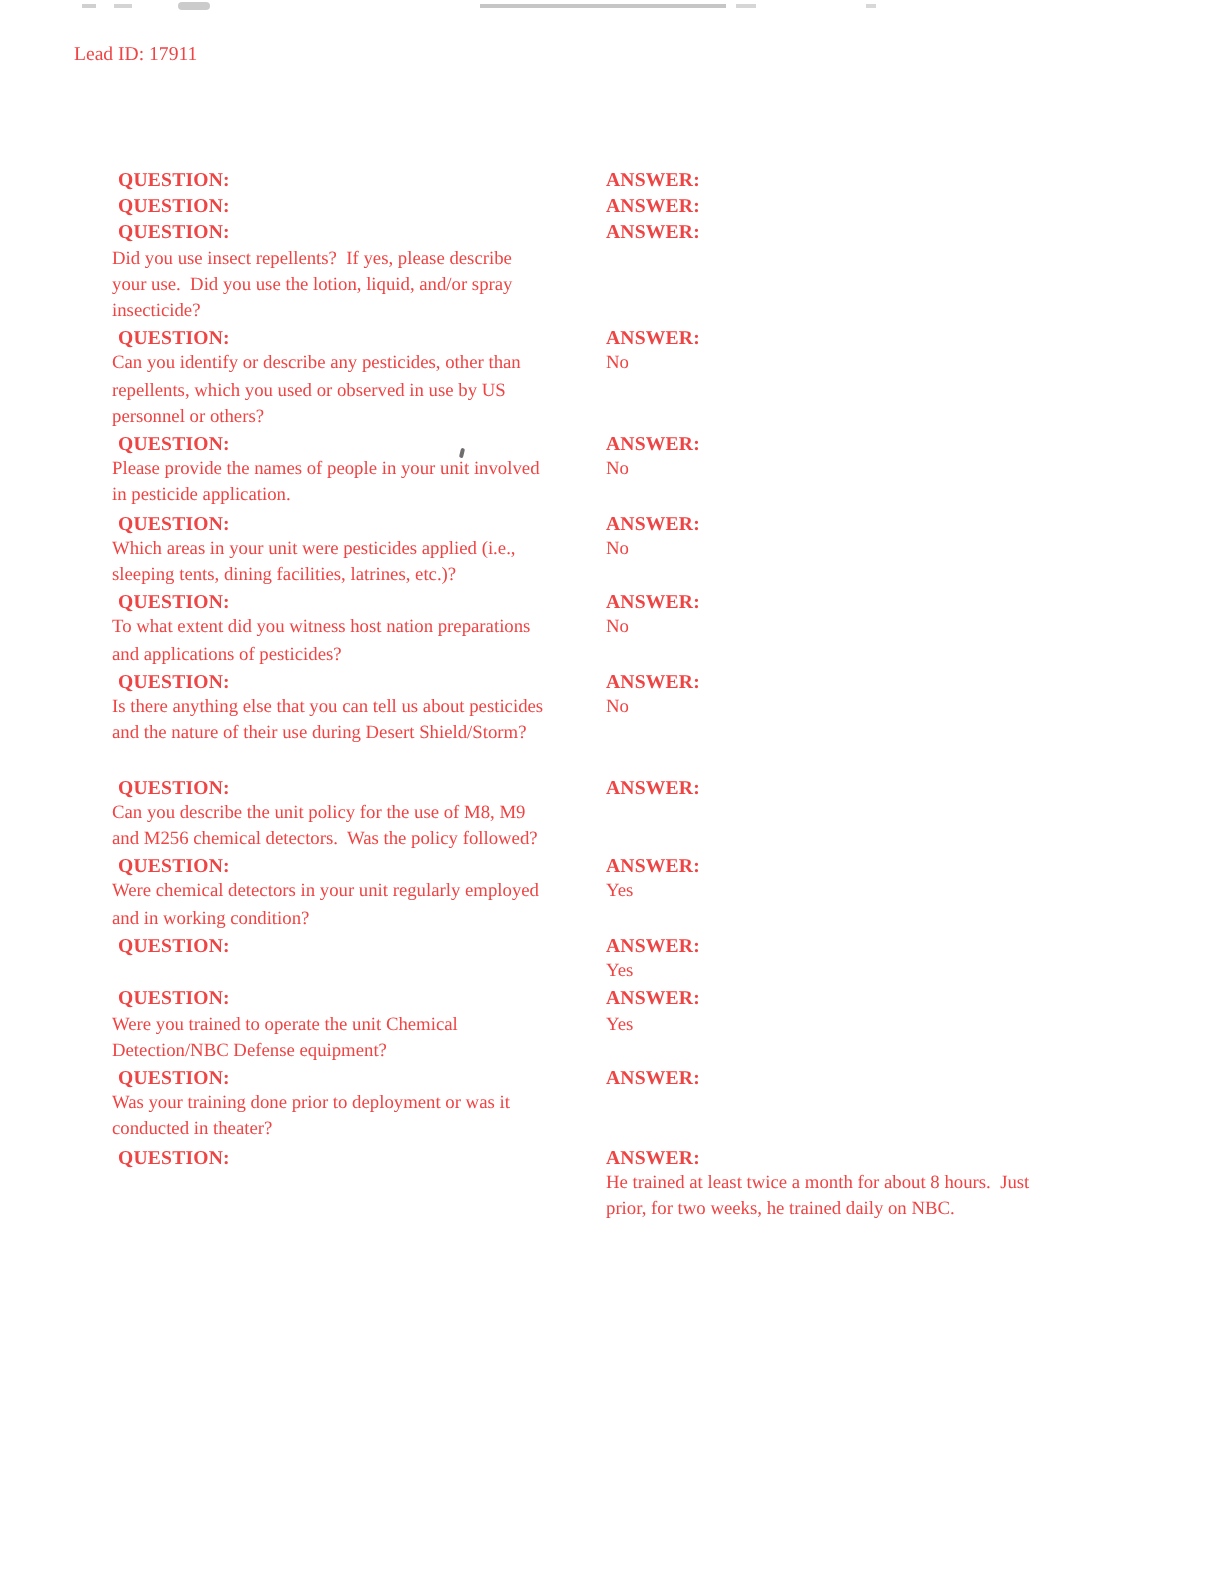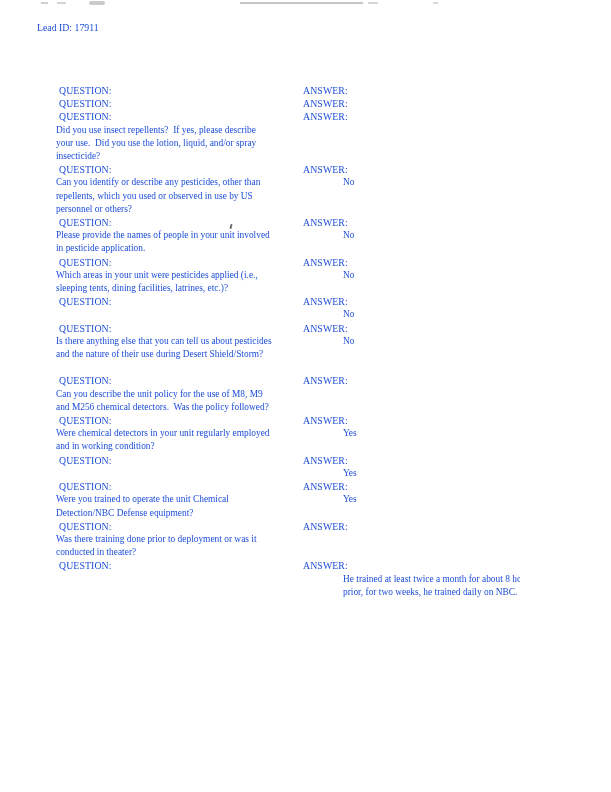--- a/index.html
+++ b/index.html
@@ -7,21 +7,21 @@
     padding: 0;
     background: #ffffff;
   }
   .page {
     position: relative;
     width: 520px;
     height: 792px;
     background: #ffffff;
     overflow: hidden;
     font-family: "Liberation Serif", "DejaVu Serif", serif;
-    color: #1d4ed8;
+    color: #ef4444;
   }
 
   
   .artifact { position: absolute; background: #cccccc; }
   .artifact.m1 { left: 41px;  top: 2px; width: 7px;   height: 2px; background:#d0d0d0; }
   .artifact.m2 { left: 57px;  top: 2px; width: 9px;   height: 2px; background:#d4d4d4; }
   .artifact.m3 { left: 89px;  top: 1px; width: 16px;  height: 4px; background:#cbcbcb; border-radius:2px; }
   .artifact.line { left: 240px; top: 2px; width: 123px; height: 2px; background:#c6c6c6; }
   .artifact.m4 { left: 368px; top: 2px; width: 10px;  height: 2px; background:#d6d6d6; }
   .artifact.m5 { left: 433px; top: 2px; width: 5px;   height: 2px; background:#d8d8d8; }
@@ -52,33 +52,33 @@
     top: 84px;
     width: 512px;
   }
 
   .qa-row {
     display: grid;
     grid-template-columns: 245px 1fr;
     align-items: start;
   }
   .label {
-    font-weight: normal;
+    font-weight: bold;
     font-size: 9.8px;
     line-height: 13.2px;
     letter-spacing: 0.1px;
   }
   .q-col .label { padding-left: 3px; }
   .a-col .label { padding-left: 2px; }
   .qa-text {
     font-size: 9.4px;
     line-height: 13.2px;
     white-space: pre;
   }
-  .a-col .qa-text { padding-left: 2px; margin-left: 40px; }
+  .a-col .qa-text { padding-left: 2px; }
 
   .section-header {
     font-weight: bold;
     font-size: 10px;
     line-height: 13.2px;
     margin-left: -10px;
     letter-spacing: 0.1px;
     text-align: right;
   }
 </style>
@@ -166,20 +166,22 @@
       </div>
       <div class="a-col">
         <div class="label">ANSWER:</div>
         <div class="qa-text">No</div>
       </div>
     </div>
 
     <div class="qa-row">
       <div class="q-col">
         <div class="label">QUESTION:</div>
+        <div class="qa-text">To what extent did you witness host nation preparations
+and applications of pesticides?</div>
       </div>
       <div class="a-col">
         <div class="label">ANSWER:</div>
         <div class="qa-text">No</div>
       </div>
     </div>
 
     <div class="qa-row">
       <div class="q-col">
         <div class="label">QUESTION:</div>
@@ -236,21 +238,21 @@
       </div>
       <div class="a-col">
         <div class="label">ANSWER:</div>
         <div class="qa-text">Yes</div>
       </div>
     </div>
 
     <div class="qa-row">
       <div class="q-col">
         <div class="label">QUESTION:</div>
-        <div class="qa-text">Was there training done prior to deployment or was it
+        <div class="qa-text">Was your training done prior to deployment or was it
 conducted in theater?</div>
       </div>
       <div class="a-col">
         <div class="label">ANSWER:</div>
         <div class="qa-text"></div>
       </div>
     </div>
 
     <div class="qa-row">
       <div class="q-col">

